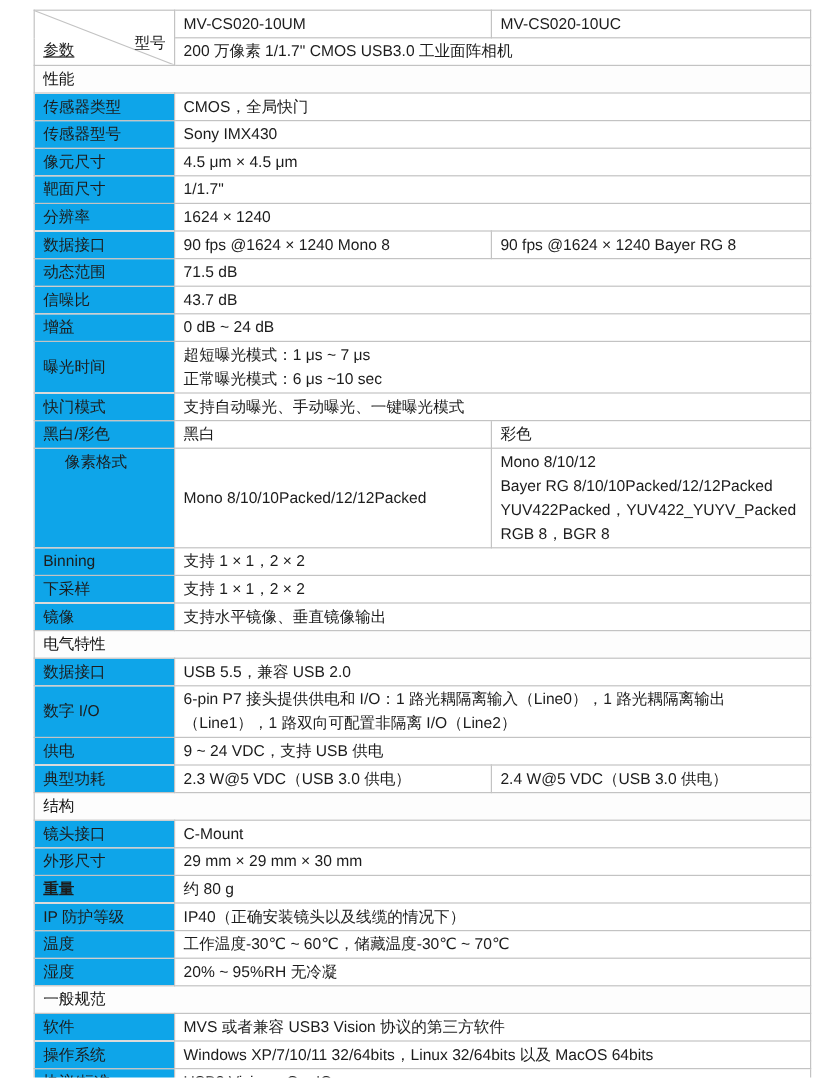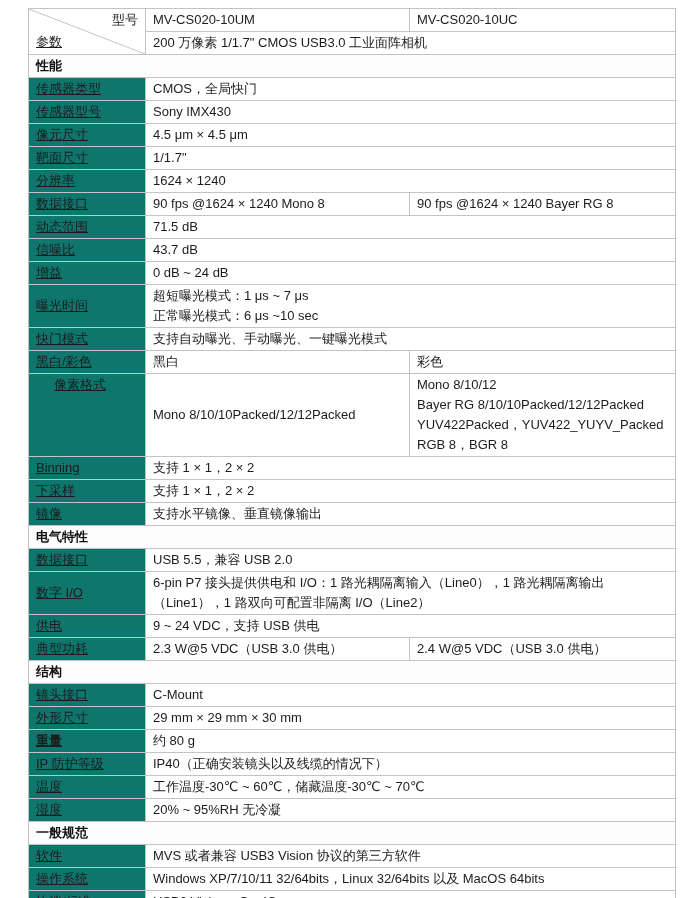--- a/index.html
+++ b/index.html
@@ -22,32 +22,32 @@
   table.spec td {
     border: 1px solid #c3c3c3;
     padding: 1px 7px;
     height: 20px;
     line-height: 20px;
     vertical-align: middle;
     overflow: hidden;
     word-break: break-word;
   }
   td.section {
-    font-weight: bold;
+    font-weight: normal;
     color: #111;
     background: #fdfdfd;
   }
-  td.label-cell { background: #0f766e; text-decoration: underline; }
+  td.label-cell { background: #0ea5e9; }
   td.label-cell.b { font-weight: bold; }
   .cell-line { line-height: 20px; }
 
   
   td.diag-cell { position: relative; padding: 0; height: 44px; }
   .diag-svg { position: absolute; left: 0; top: 0; width: 100%; height: 100%; display: block; }
-  .diag-top    { position: absolute; top: 1px;  right: 7px; line-height: 20px; }
+  .diag-top    { position: absolute; top: 17px;  right: 7px; line-height: 20px; }
   .diag-bottom { position: absolute; bottom: 2px; left: 7px; line-height: 20px; text-decoration: underline; }
 </style>
 </head>
 <body>
 
 <div class="page">
   <table class="spec">
     <colgroup>
       <col style="width:117px">
       <col style="width:264px">

